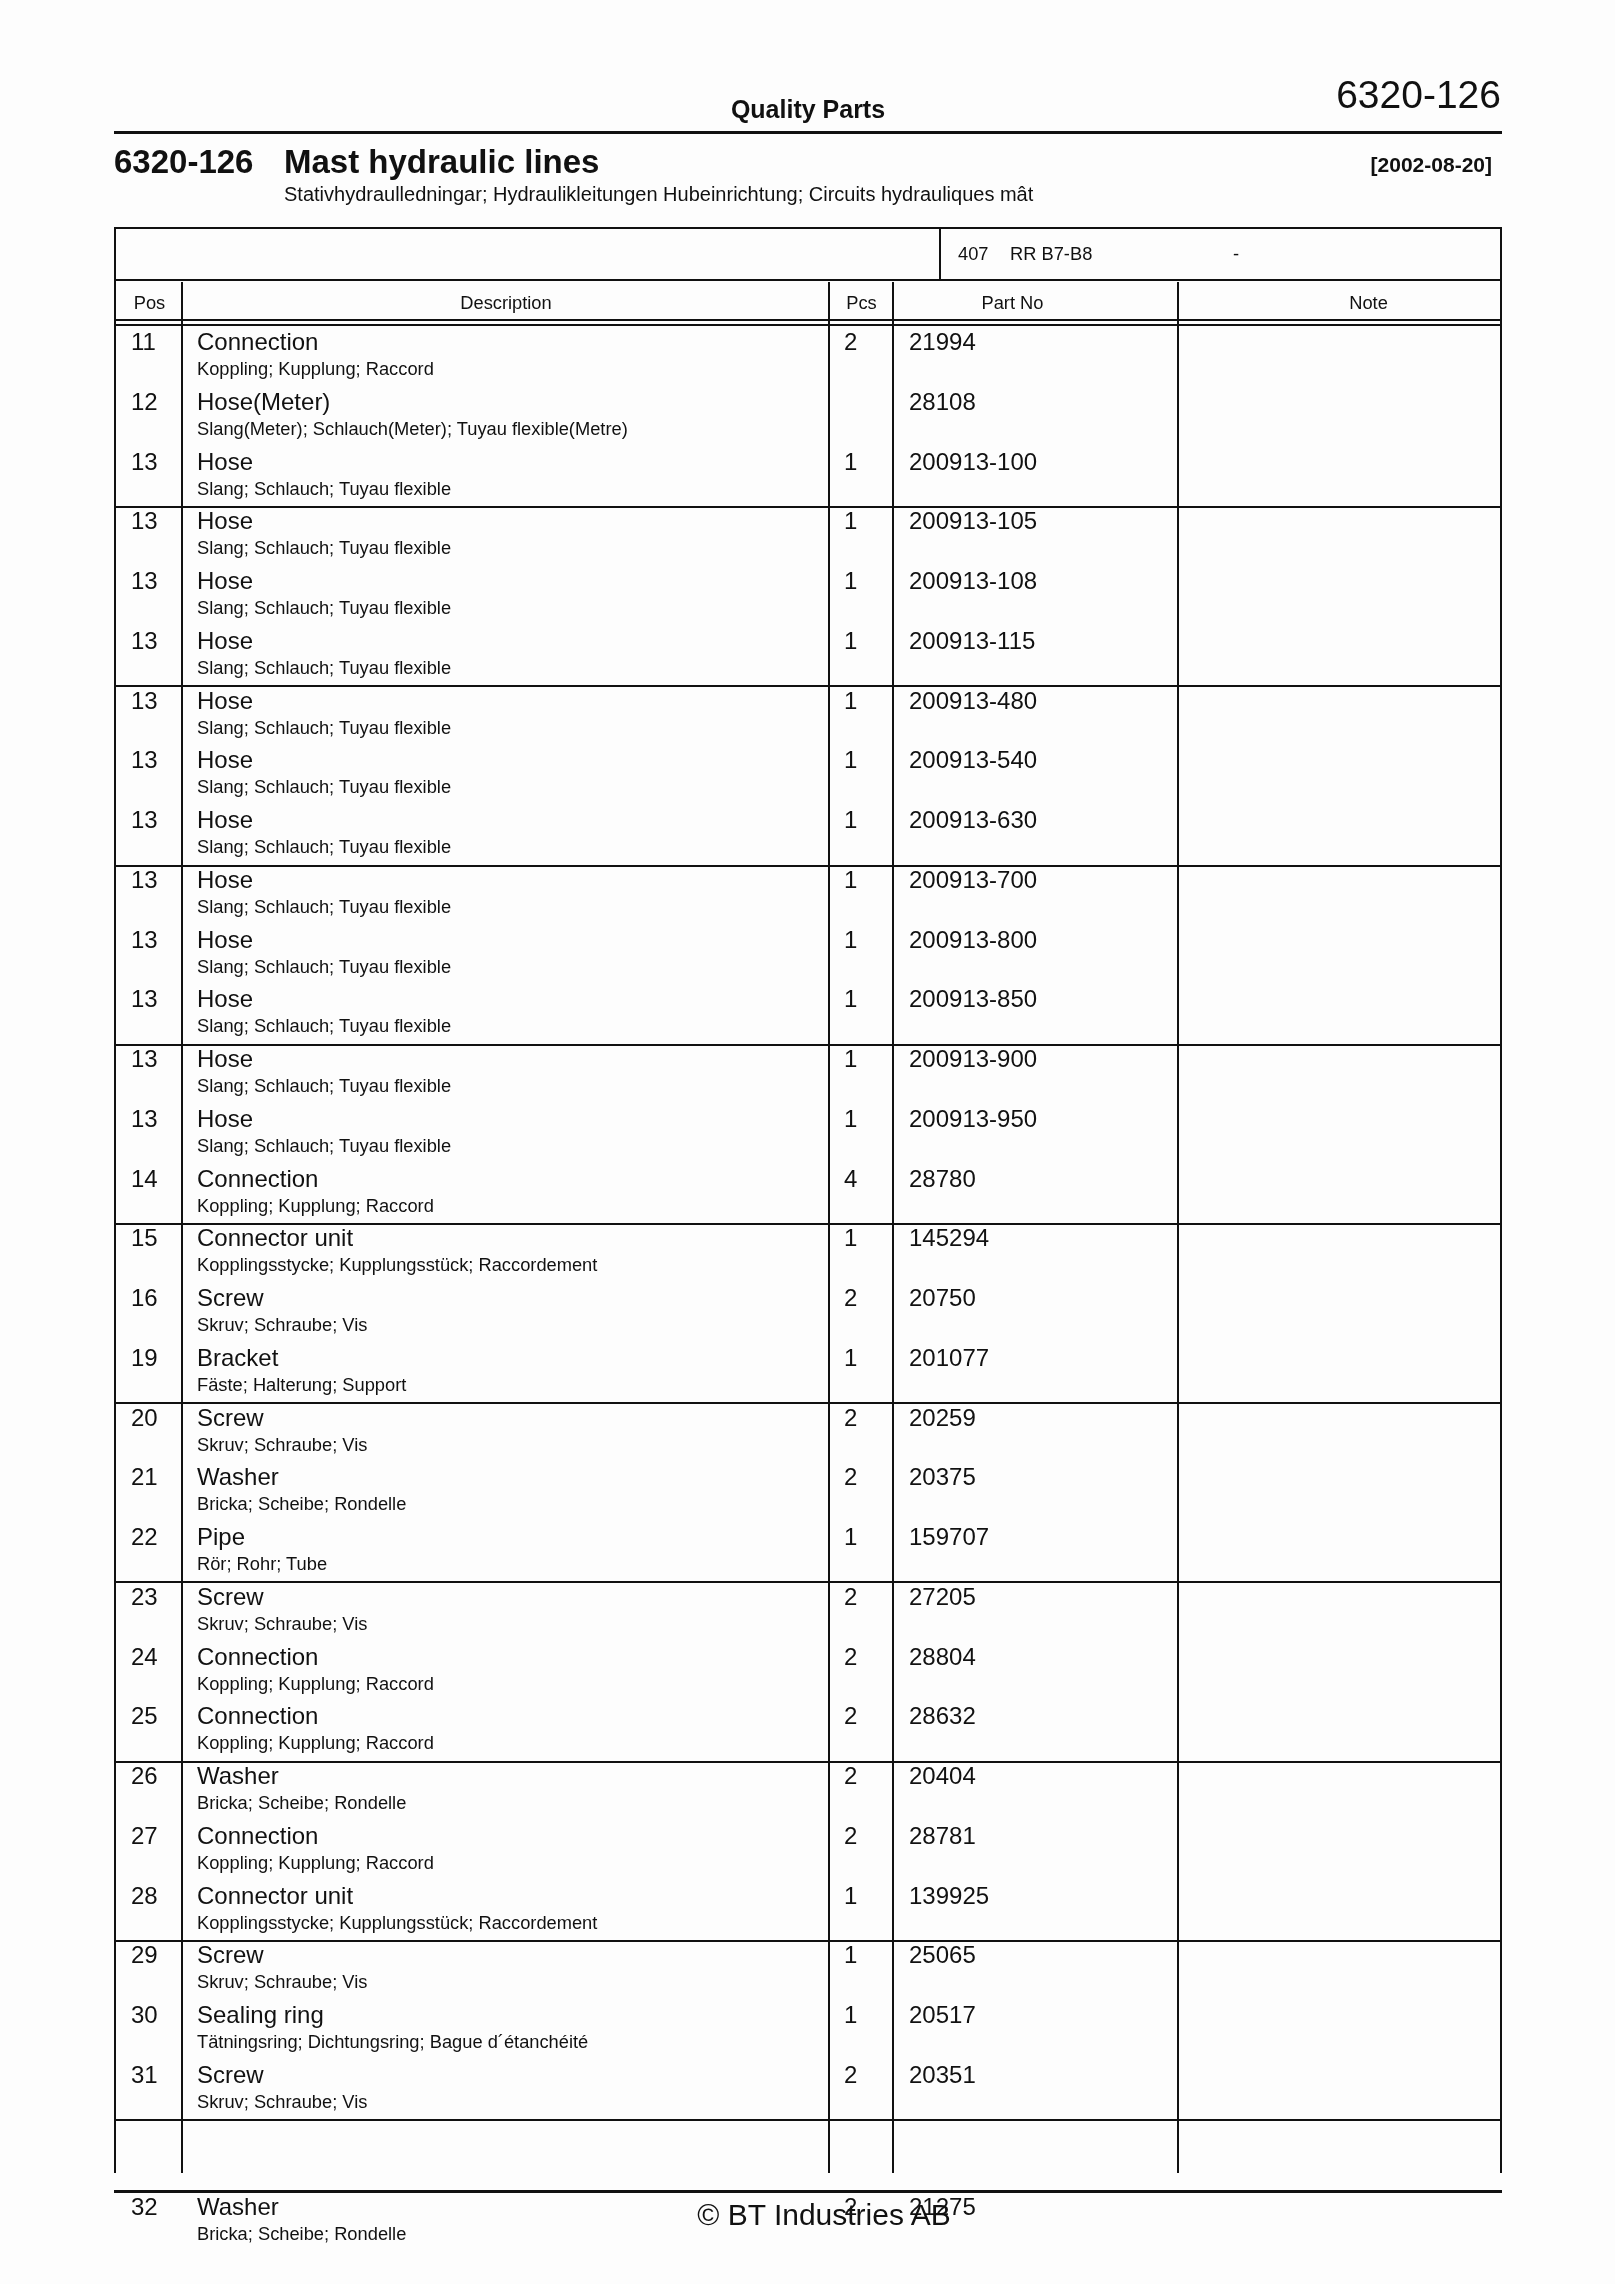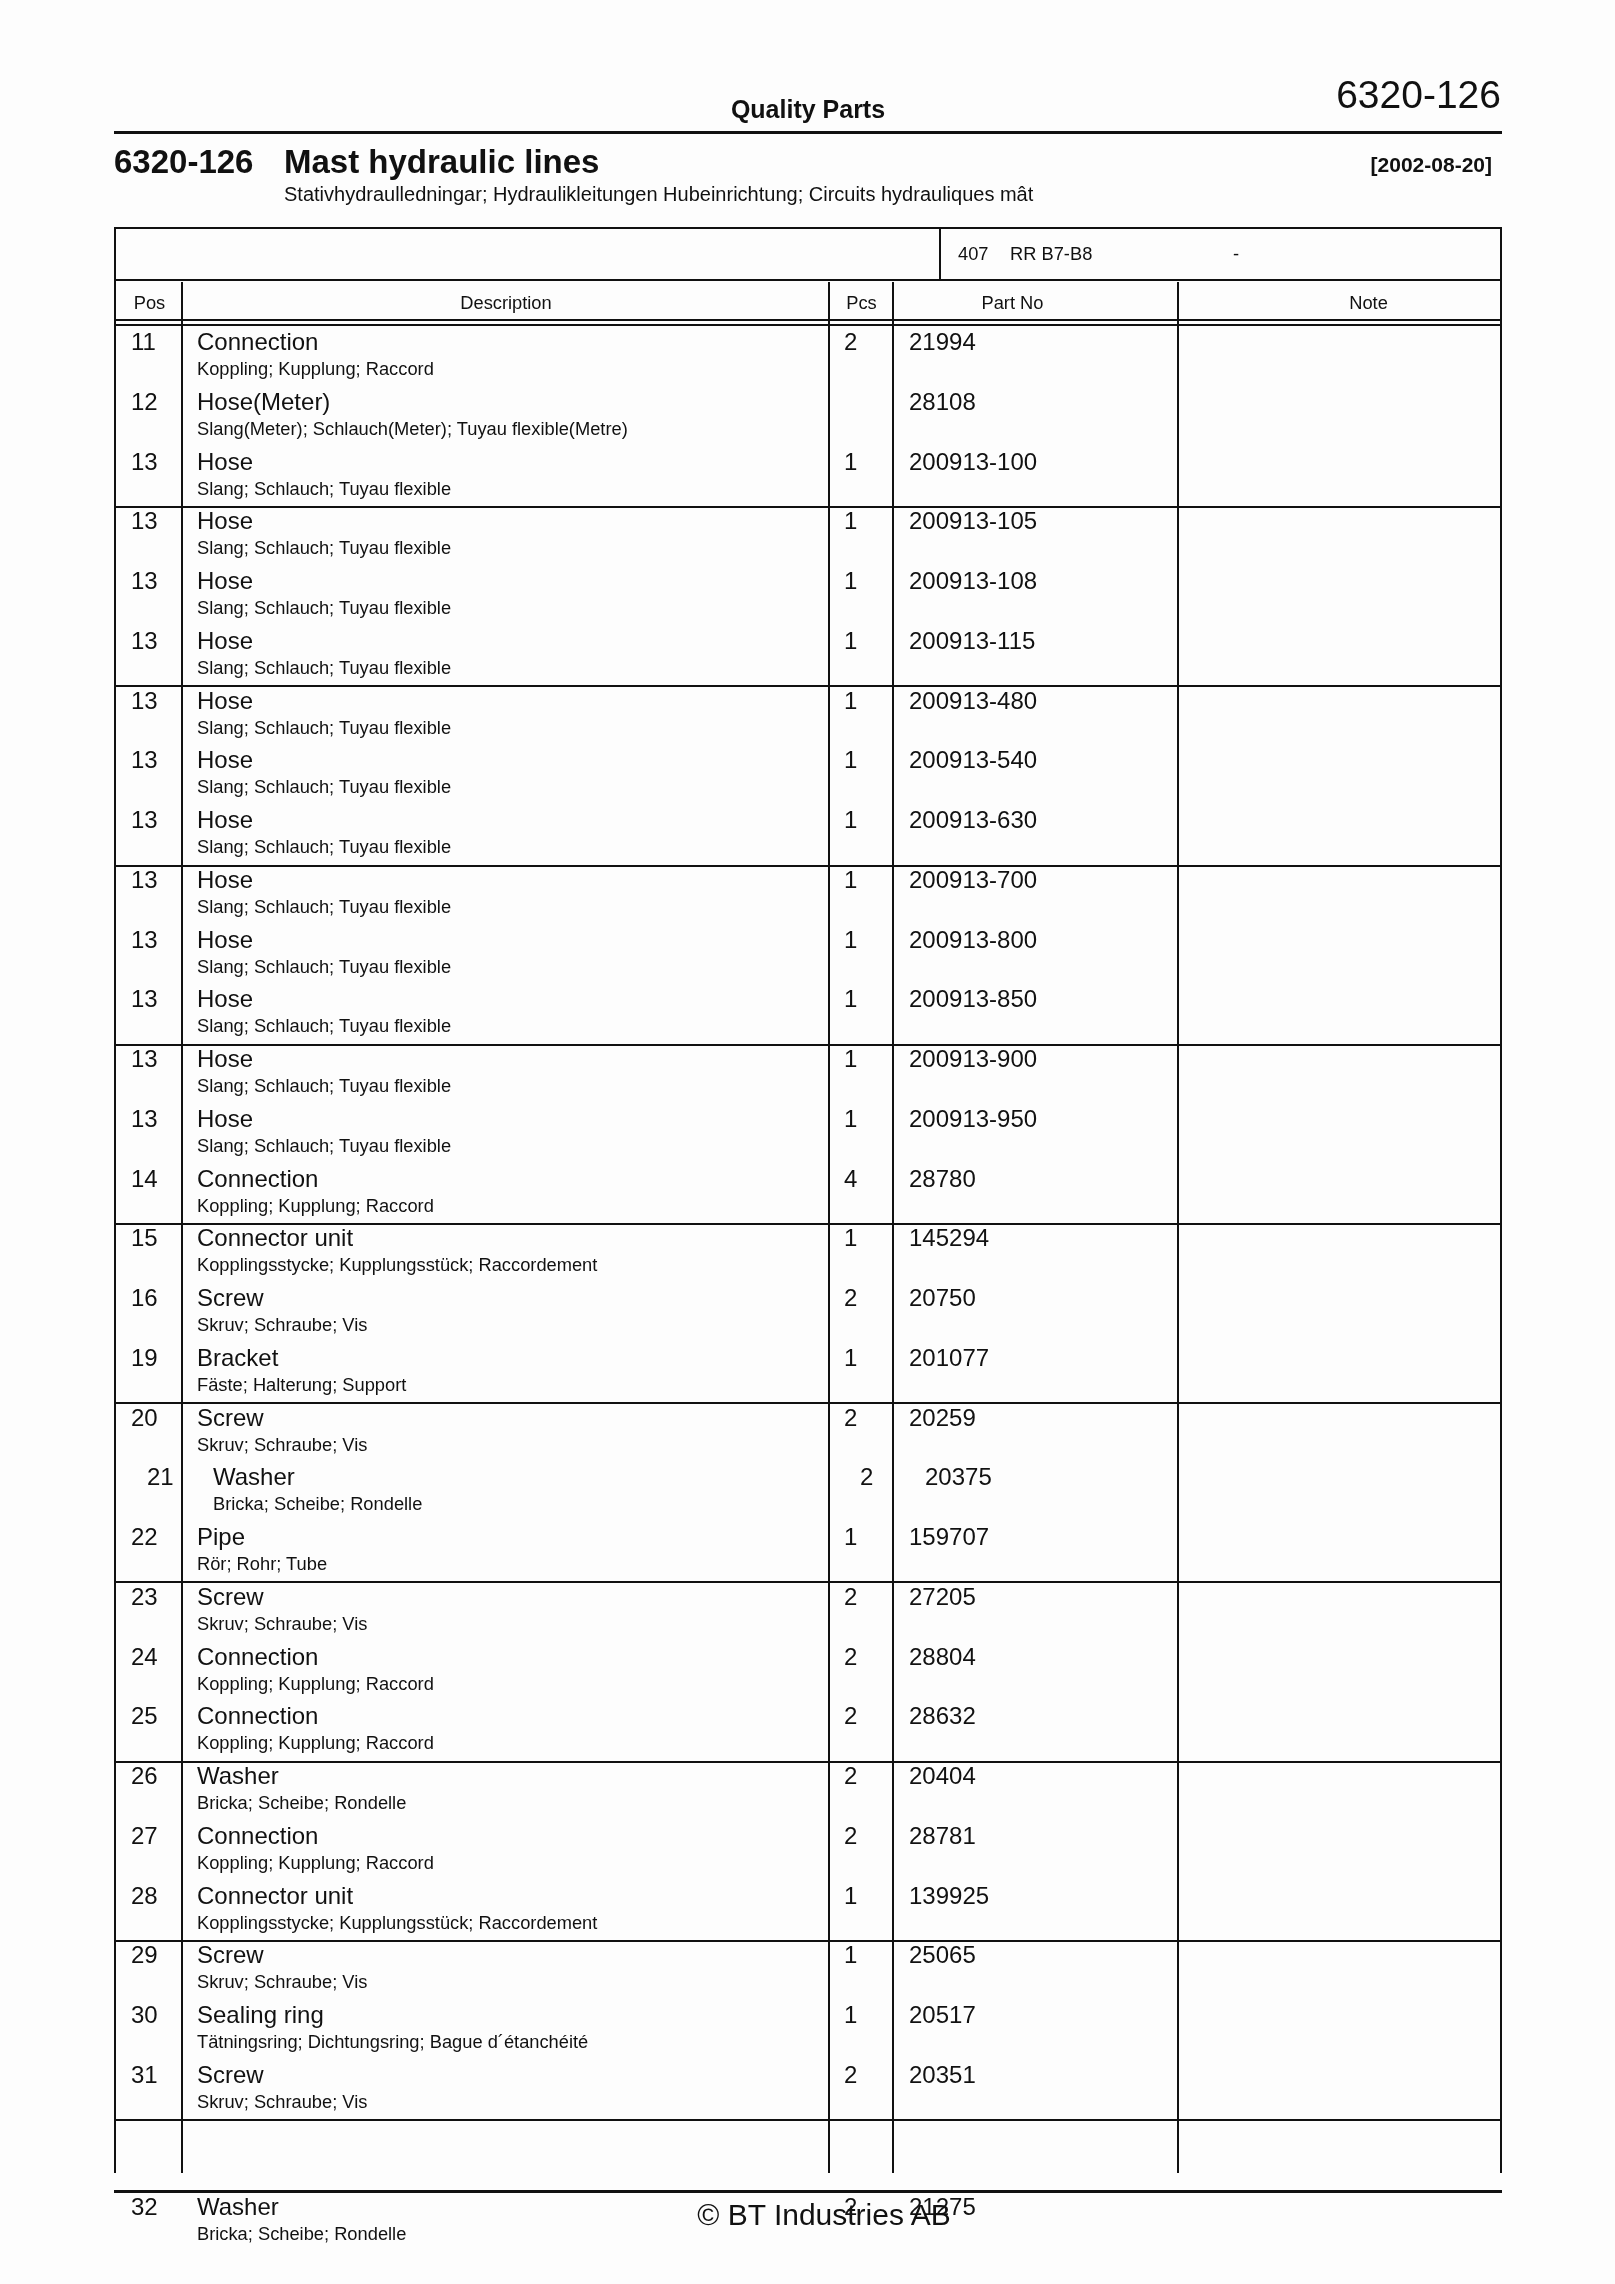--- a/index.html
+++ b/index.html
@@ -199,21 +199,21 @@
         <div class="part">201077</div>
       </div>
       <div class="grp" style="top: 1173px;"></div>
       <div class="row" style="top: 1175px;">
         <div class="pos">20</div>
         <div class="name">Screw</div>
         <div class="trans">Skruv; Schraube; Vis</div>
         <div class="pcs">2</div>
         <div class="part">20259</div>
       </div>
-      <div class="row" style="top: 1234px; margin-left: 16px;">
+      <div class="row" style="top: 1234px;">
         <div class="pos">21</div>
         <div class="name">Washer</div>
         <div class="trans">Bricka; Scheibe; Rondelle</div>
         <div class="pcs">2</div>
         <div class="part">20375</div>
       </div>
       <div class="row" style="top: 1294px;">
         <div class="pos">22</div>
         <div class="name">Pipe</div>
         <div class="trans">Rör; Rohr; Tube</div>

